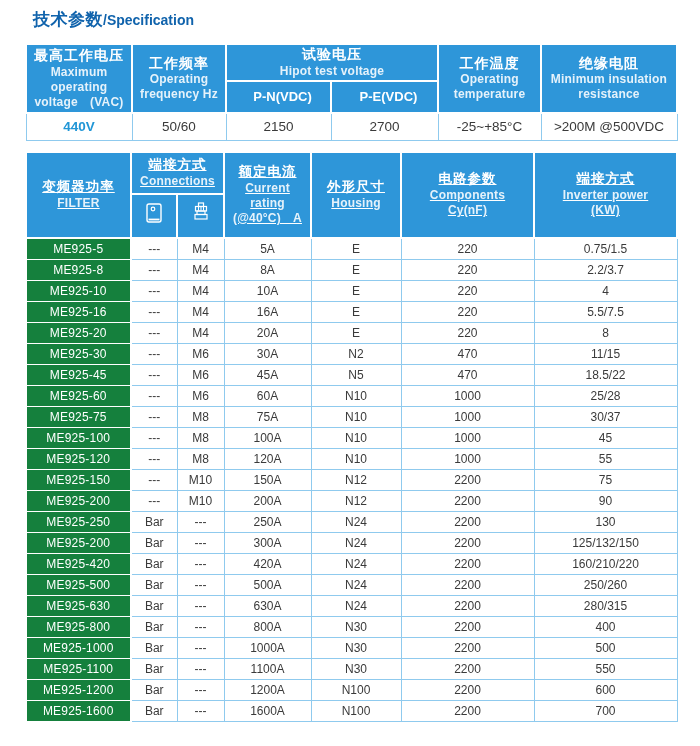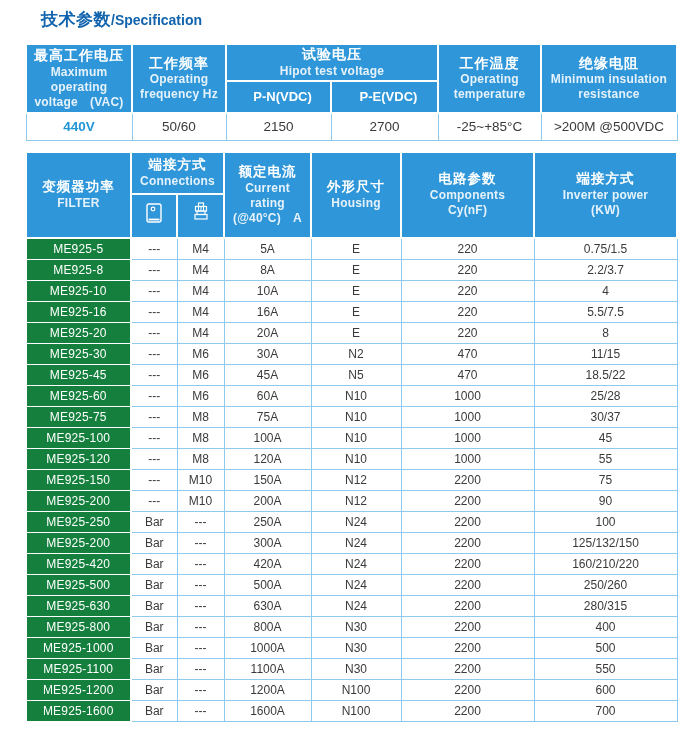--- a/index.html
+++ b/index.html
@@ -5,21 +5,21 @@
   html,body{margin:0;padding:0;background:#fff;}
   body{
     width:700px;height:746px;
     font-family:"Liberation Sans","DejaVu Sans",sans-serif;
     -webkit-font-smoothing:antialiased;
     overflow:hidden;
   }
   .page{padding:8px 24px 0 25px;}
 
   
-  .title{margin:2px 0 13px 16px;color:#1063AC;line-height:1.2;}
+  .title{margin:2px 0 13px 8px;color:#1063AC;line-height:1.2;}
   .title .zh{font-size:17px;font-weight:bold;letter-spacing:.5px;}
   .title .en{font-size:14px;font-weight:bold;}
 
   
   table{border-collapse:collapse;table-layout:fixed;width:651px;}
   th{
     background:#2E96D9;color:#fff;font-weight:bold;
     border:2px solid #fff;padding:1px 2px;text-align:center;vertical-align:middle;
   }
   th .zh{display:block;font-size:14px;letter-spacing:1px;line-height:1.25;}
@@ -30,21 +30,21 @@
   }
 
   
   .top-table thead tr.r1 th{height:30px;}
   .top-table thead tr.r2 th{height:28px;font-size:13px;padding-left:10px;}
   .top-table tbody td{height:26px;font-size:13.5px;margin-top:30px;}
   .top-table td.voltage{color:#2196D6;font-weight:bold;}
 
   
   .main-table{margin-top:10px;}
-  .main-table thead tr.r1 th{height:38px;}
+  .main-table thead tr.r1 th{height:38px;text-decoration:underline;}
   .main-table thead tr.r2 th{height:40px;}
   .main-table th .zh{font-size:13.5px;}
   .main-table tbody td{height:20px;font-size:12px;}
   .main-table tbody td.model{
     background:#15803d;color:#fff;font-size:12px;letter-spacing:.2px;
     border:1px solid #fff;border-right:2px solid #fff;
   }
   .icon-box{display:inline-block;line-height:0;}
 </style>
 </head>
@@ -288,21 +288,21 @@
       <td>2200</td>
       <td>90</td>
     </tr>
         <tr>
       <td class="model">ME925-250</td>
       <td>Bar</td>
       <td>---</td>
       <td>250A</td>
       <td>N24</td>
       <td>2200</td>
-      <td>100</td>
+      <td>130</td>
     </tr>
         <tr>
       <td class="model">ME925-200</td>
       <td>Bar</td>
       <td>---</td>
       <td>300A</td>
       <td>N24</td>
       <td>2200</td>
       <td>125/132/150</td>
     </tr>

